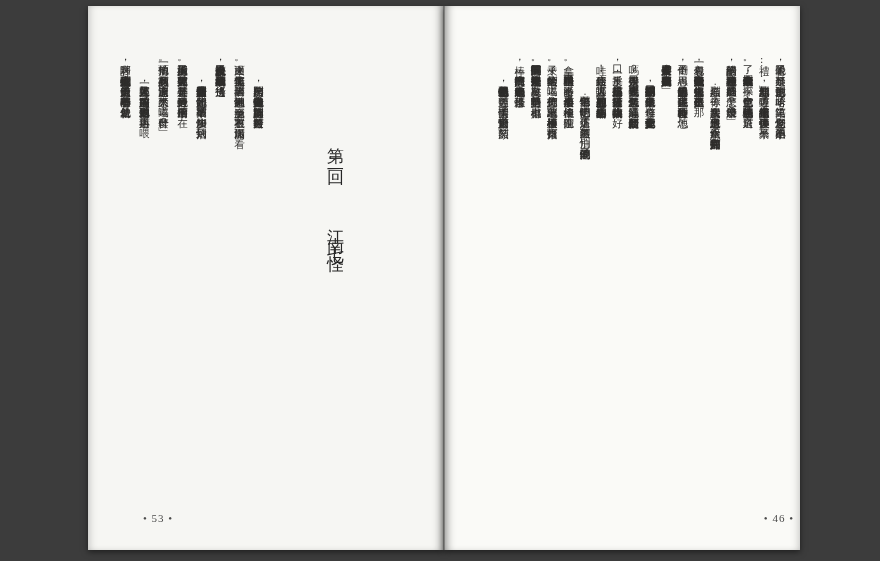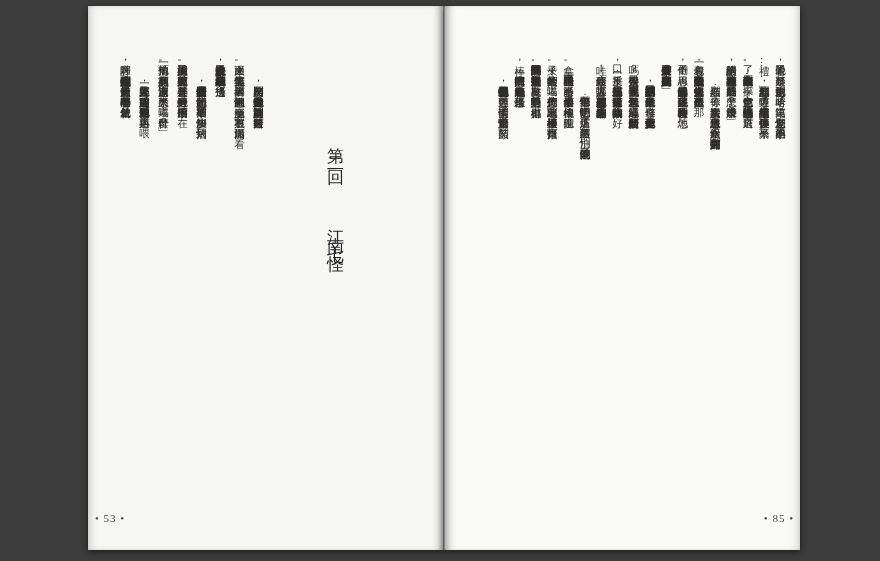--- a/index.html
+++ b/index.html
@@ -37,20 +37,21 @@
   .left-body .col{line-height:19px}
   .right-body{right:12px}
   .right-body .col{line-height:16.3px}
   .col.ind2{padding-top:21px}
   .col.ind3{padding-top:31px}
 
   .pagenum{
     position:absolute;bottom:26px;
     font-size:11px;color:#4a4a4a;letter-spacing:1px;
     font-family:"Liberation Serif","DejaVu Serif",serif;
+    margin-left:48px;
   }
   .page.left .pagenum{left:7px}
   .page.right .pagenum{right:6px}
 </style>
 </head>
 <body>
 
 <div class="spread">
 
   <div class="page left">
@@ -85,17 +86,17 @@
         <div class="col">嗎？要是拐帶人口，可要連累我們呢！」包惜弱又羞又急，滿臉通紅。顏烈一個箭步縱到門</div>
         <div class="col">口，反手一掌，只打得店小二滿臉是血，還打落了幾枚牙齒。店小二捧住臉大嚷大叫：「好</div>
         <div class="col">哇！住店不給錢，還打人哪！」顏烈在他屁股上加了一腳，店小二一個觔斗翻了出去。</div>
         <div class="col ind3">包惜弱驚道：「咱們快走吧，不住這店了。」顏烈笑道：「別怕，沒了銀子問他們</div>
         <div class="col">拿。」端了一張椅子坐在房門口頭。過不多時，店小二領了十多名潑皮，掄棍使棒，衝進院</div>
         <div class="col">子來。顏烈哈哈大笑，喝道：「你們想打架？」忽地躍出，順手搶過一根桿棒，指東打西，</div>
         <div class="col">轉眼間打倒了四五個。那些潑皮平素只靠逞兇使狠，欺壓良善，這時見勢頭不對，都拋下棍</div>
         <div class="col">棒，一窩蜂的擠出院門，躺在地下的連爬帶滾，惟恐落後。</div>
         <div class="col ind2">包惜弱早已嚇得臉上全無血色，顫聲道：「事情閙大了，只怕驚動了官府。」顏烈笑</div>
       </div>
-    <div class="pagenum">• 85 •</div>
+    <div class="pagenum">• 46 •</div>
   </div>
 
   <div class="gutter"></div>
 </div>
 
 </body></html>

